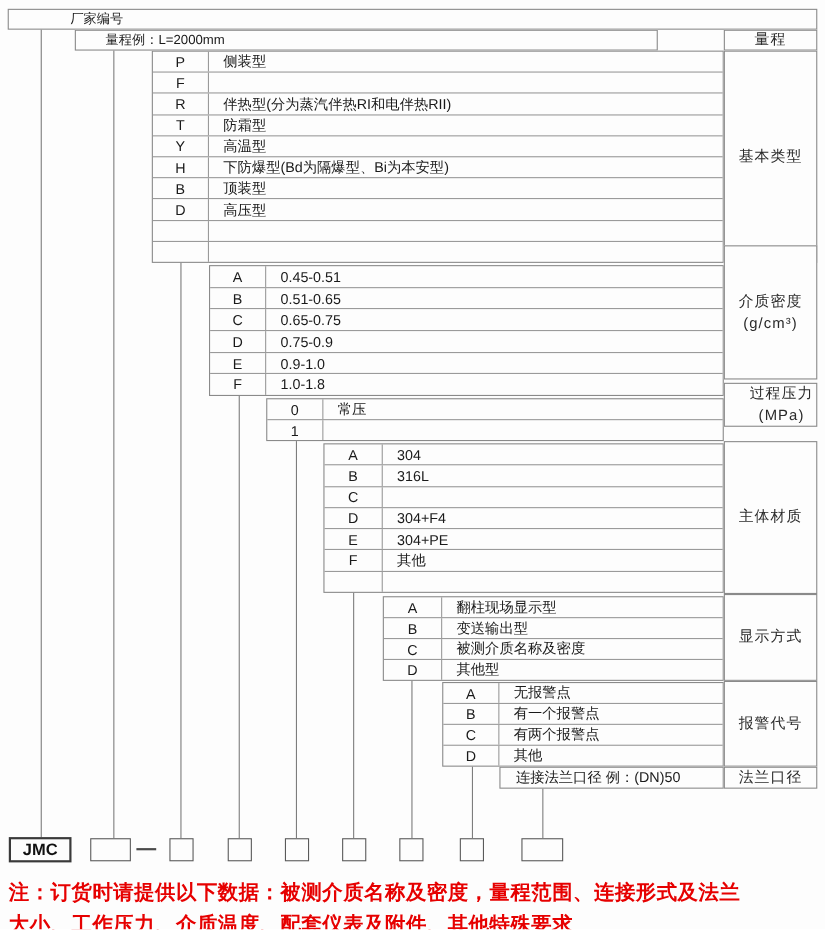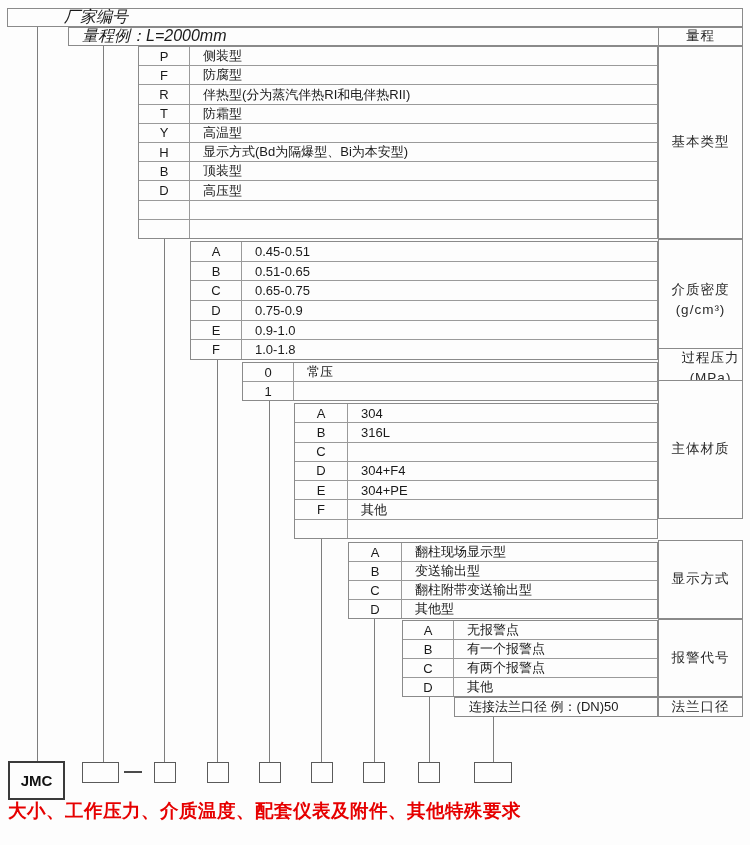--- a/index.html
+++ b/index.html
@@ -12,22 +12,21 @@
     overflow:hidden;
   }
   .box{
     position:absolute;
     border:1px solid #8a8a8a;
     box-sizing:border-box;
     background:#fdfdfd;
   }
   .toprow{
     display:flex;align-items:center;
-    font-size:16px;
-    font-style:italic;
+    font-size:12px;
   }
   .tbl{
     position:absolute;
     border:1px solid #8a8a8a;
     box-sizing:border-box;
     background:#fdfdfd;
   }
   .rows{display:flex;flex-direction:column;height:100%;}
   .trow{flex:1;display:flex;align-items:center;border-bottom:1px solid #9a9a9a;min-height:0;}
   .trow:last-child{border-bottom:none;}
@@ -44,21 +43,21 @@
     font-family:Liberation Sans, sans-serif;
     font-size:13.5px;color:#2a2a2a;letter-spacing:1px;
     background:#fdfdfd;text-align:center;line-height:1.5;
   }
   .vline{position:absolute;width:1px;background:#7d7d7d;}
   .cbox{
     position:absolute;top:762px;height:21px;
     border:1.5px solid #5a5a5a;box-sizing:border-box;background:#fdfdfd;
   }
   .jmc{
-    position:absolute;top:761px;height:39px;
+    position:absolute;top:761px;height:23px;
     border:2px solid #3a3a3a;box-sizing:border-box;
     display:flex;align-items:center;justify-content:center;
     font-size:15px;font-weight:bold;color:#111;background:#fdfdfd;
   }
   .dash{position:absolute;background:#4a4a4a;}
   .note{
     position:absolute;left:8px;top:797px;width:742px;
     color:#e60000;font-weight:bold;font-size:18.5px;line-height:1.55;
     letter-spacing:0.5px;
   }
@@ -66,49 +65,48 @@
 </style>
 </head>
 <body>
 
 <div id="canvas">
 
   <div class="box toprow" style="left:7px;top:8px;width:736px;height:19px;padding-left:56px;">
     <span>厂家编号</span>
   </div>
 
-  <div class="box toprow" style="left:68px;top:27px;width:640px;height:19px;padding-left:13px;">
+  <div class="box toprow" style="left:68px;top:27px;width:530px;height:19px;padding-left:27px;">
     <span>量程例：L=2000mm</span>
   </div>
 
   <div class="tbl" style="left:138px;top:46px;width:520px;height:193px;">
     <div class="rows">
         <div class="trow">
           <div class="tcode" style="width: 51px;">P</div>
           <div class="tdesc">侧装型</div>
         </div>
         <div class="trow">
           <div class="tcode" style="width: 51px;">F</div>
-          <div class="tdesc">防腐型</div>
         </div>
         <div class="trow">
           <div class="tcode" style="width: 51px;">R</div>
           <div class="tdesc">伴热型(分为蒸汽伴热RI和电伴热RII)</div>
         </div>
         <div class="trow">
           <div class="tcode" style="width: 51px;">T</div>
           <div class="tdesc">防霜型</div>
         </div>
         <div class="trow">
           <div class="tcode" style="width: 51px;">Y</div>
           <div class="tdesc">高温型</div>
         </div>
         <div class="trow">
           <div class="tcode" style="width: 51px;">H</div>
-          <div class="tdesc">显示方式(Bd为隔爆型、Bi为本安型)</div>
+          <div class="tdesc">下防爆型(Bd为隔爆型、Bi为本安型)</div>
         </div>
         <div class="trow">
           <div class="tcode" style="width: 51px;">B</div>
           <div class="tdesc">顶装型</div>
         </div>
         <div class="trow">
           <div class="tcode" style="width: 51px;">D</div>
           <div class="tdesc">高压型</div>
         </div>
         <div class="trow">
@@ -200,21 +198,21 @@
         <div class="trow">
           <div class="tcode" style="width: 53px;">A</div>
           <div class="tdesc">翻柱现场显示型</div>
         </div>
         <div class="trow">
           <div class="tcode" style="width: 53px;">B</div>
           <div class="tdesc">变送输出型</div>
         </div>
         <div class="trow">
           <div class="tcode" style="width: 53px;">C</div>
-          <div class="tdesc">翻柱附带变送输出型</div>
+          <div class="tdesc">被测介质名称及密度</div>
         </div>
         <div class="trow">
           <div class="tcode" style="width: 53px;">D</div>
           <div class="tdesc">其他型</div>
         </div>
       </div>
   </div>
 
   <div class="tbl" style="left:402px;top:620px;width:256px;height:77px;">
     <div class="rows">
@@ -240,29 +238,29 @@
   <div class="tbl" style="left:454px;top:697px;width:204px;height:20px;">
     <div class="flangecell">连接法兰口径 例：(DN)50</div>
   </div>
 
   <div class="lcell" style="top:27px;height:19px;">
     <span>量程</span>
   </div>
   <div class="lcell" style="top:46px;height:193px;">
     <span>基本类型</span>
   </div>
-  <div class="lcell" style="top:239px;height:122px;">
+  <div class="lcell" style="top:223px;height:122px;">
     <span>介质密度</span>
     <span>(g/cm³)</span>
   </div>
   <div class="lcell" style="top:348px;height:40px;padding-left:20px;">
     <span>过程压力</span>
     <span>(MPa)</span>
   </div>
-  <div class="lcell" style="top:380px;height:139px;text-align:right;">
+  <div class="lcell" style="top:401px;height:139px;text-align:right;">
     <span>主体材质</span>
   </div>
   <div class="lcell" style="top:540px;height:79px;">
     <span>显示方式</span>
   </div>
   <div class="lcell" style="top:619px;height:78px;">
     <span>报警代号</span>
   </div>
   <div class="lcell" style="top:697px;height:20px;">
     <span>法兰口径</span>
@@ -285,16 +283,17 @@
   <div class="dash" style="left:124px;top:771px;width:18px;height:2px;"></div>
   <div class="cbox" style="left:154px;width:22px;"></div>
   <div class="cbox" style="left:207px;width:22px;"></div>
   <div class="cbox" style="left:259px;width:22px;"></div>
   <div class="cbox" style="left:311px;width:22px;"></div>
   <div class="cbox" style="left:363px;width:22px;"></div>
   <div class="cbox" style="left:418px;width:22px;"></div>
   <div class="cbox" style="left:474px;width:38px;"></div>
 
   <div class="note">
+    <div>注：订货时请提供以下数据：被测介质名称及密度，量程范围、连接形式及法兰</div>
     <div>大小、工作压力、介质温度、配套仪表及附件、其他特殊要求</div>
   </div>
 
 </div>
 
 </body></html>

